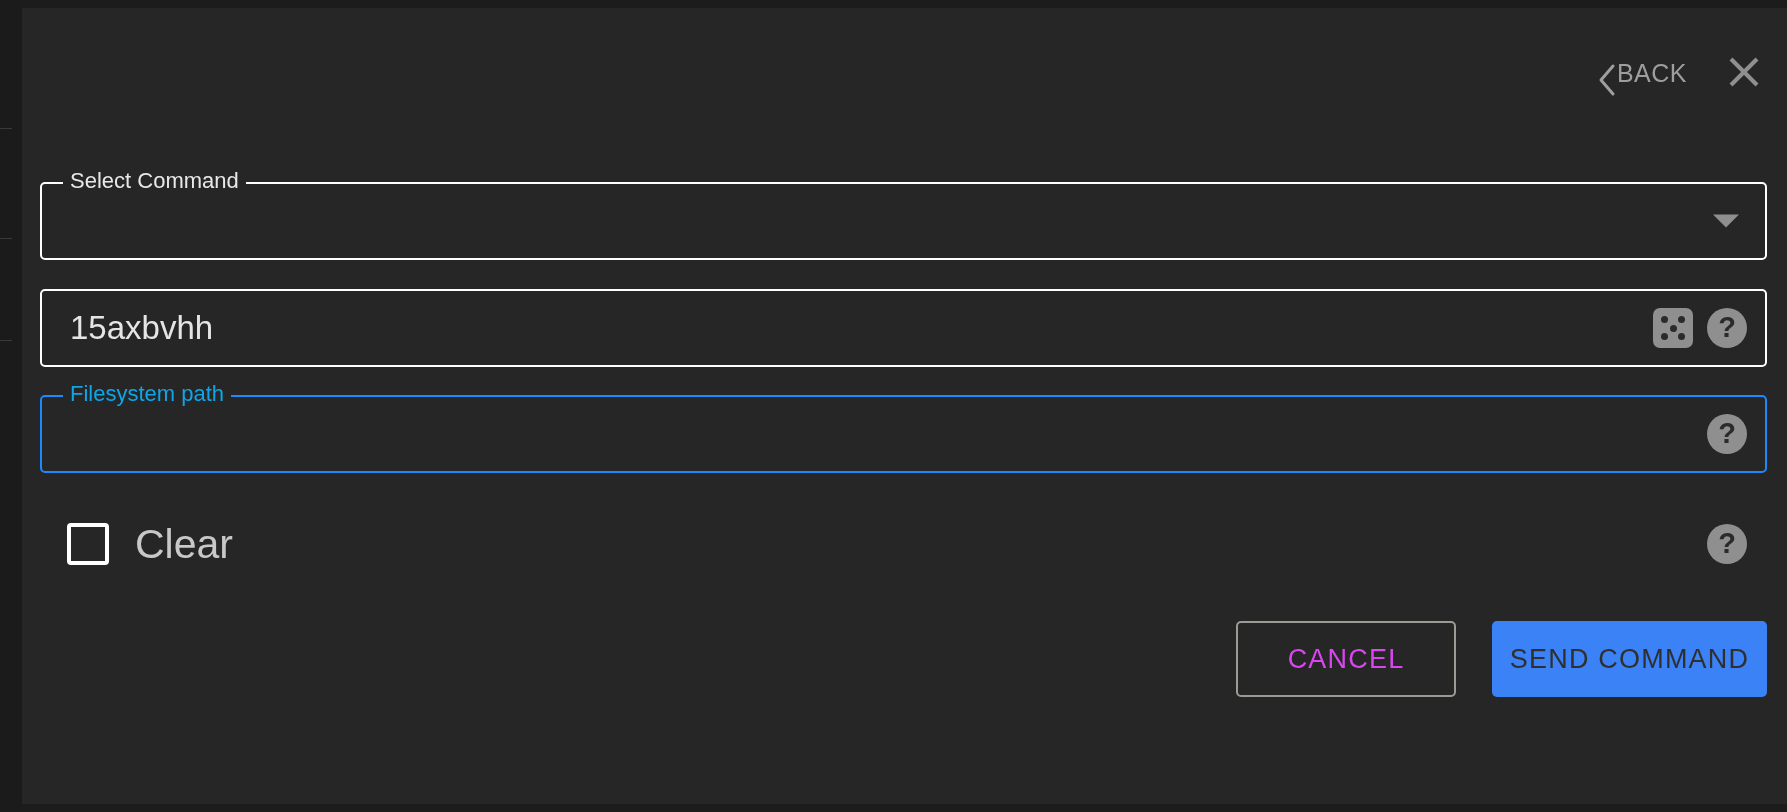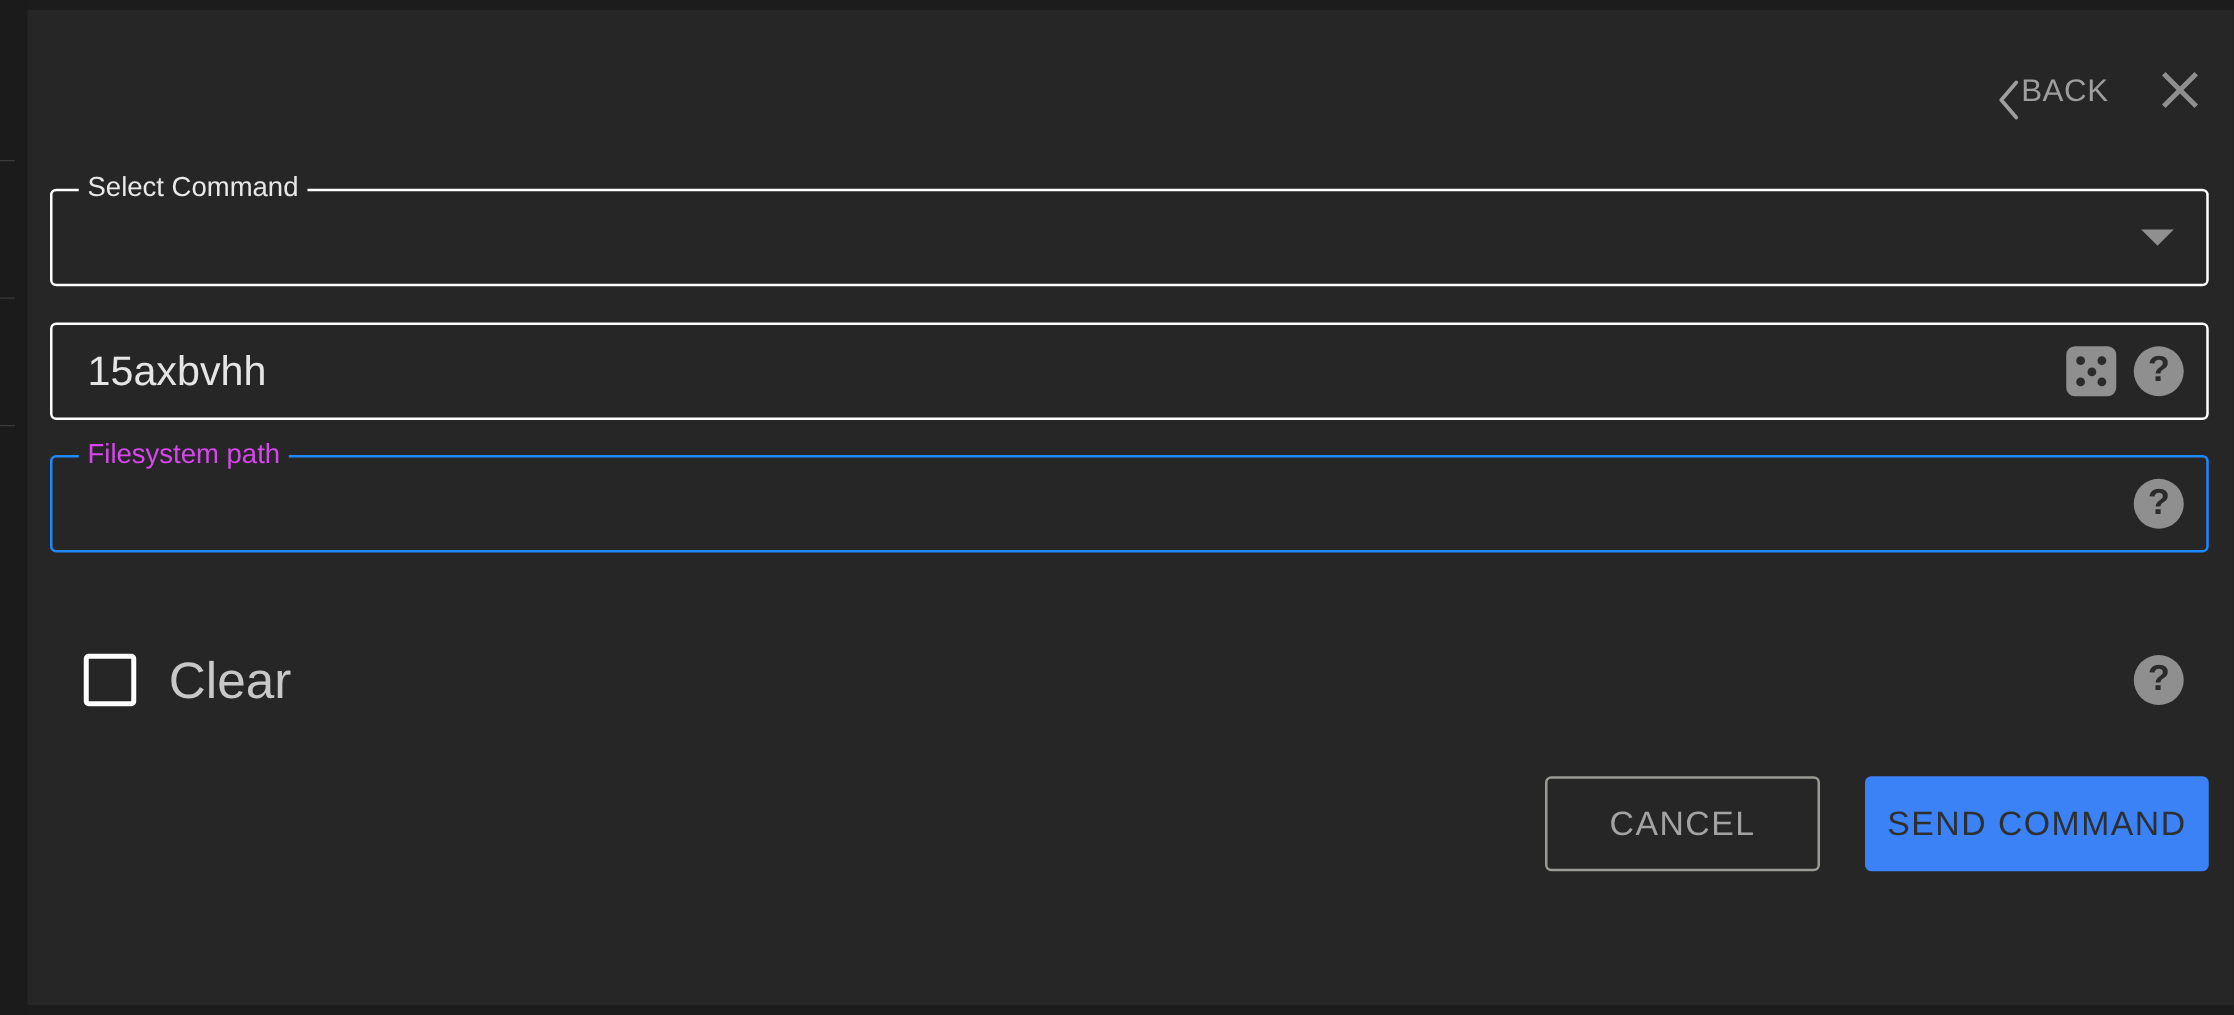--- a/index.html
+++ b/index.html
@@ -107,20 +107,21 @@
     border: none;
     padding: 0;
   }
 
   
   .field {
     position: absolute;
     left: 18px;
     width: 1727px;
     box-sizing: border-box;
+    margin-top: 31px;
   }
   .field .outline {
     position: absolute;
     left: 0;
     top: 0;
     right: 0;
     bottom: 0;
     border: 2px solid #ffffff;
     border-radius: 5px;
     pointer-events: none;
@@ -133,21 +134,21 @@
     top: -15px;
     font-size: 22px;
     font-weight: 400;
     color: #e8e8e8;
     background: #262626;
     padding: 0 7px;
     line-height: 28px;
     white-space: nowrap;
   }
   .field.focused .flabel {
-    color: #d946ef;
+    color: #0ea5e9;
   }
   .field .fvalue {
     position: absolute;
     left: 30px;
     font-size: 33px;
     font-weight: 400;
     color: #e5e5e5;
     white-space: nowrap;
     line-height: 1;
   }
@@ -286,21 +287,21 @@
     box-sizing: border-box;
     display: flex;
     align-items: center;
     justify-content: center;
   }
   .btn-cancel {
     width: 220px;
     height: 76px;
     background: transparent;
     border: 2px solid #9b9b96;
-    color: #a3a3a3;
+    color: #d946ef;
   }
   .btn-send {
     width: 275px;
     height: 76px;
     background: #3b82f6;
     border: none;
     color: #2f2f2f;
   }
 </style>
 </head>

